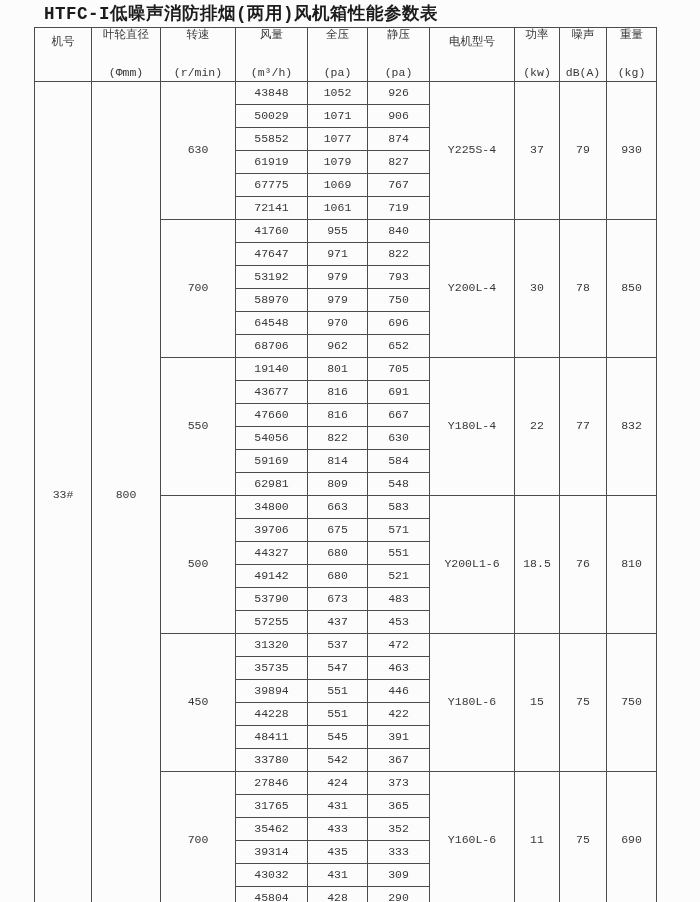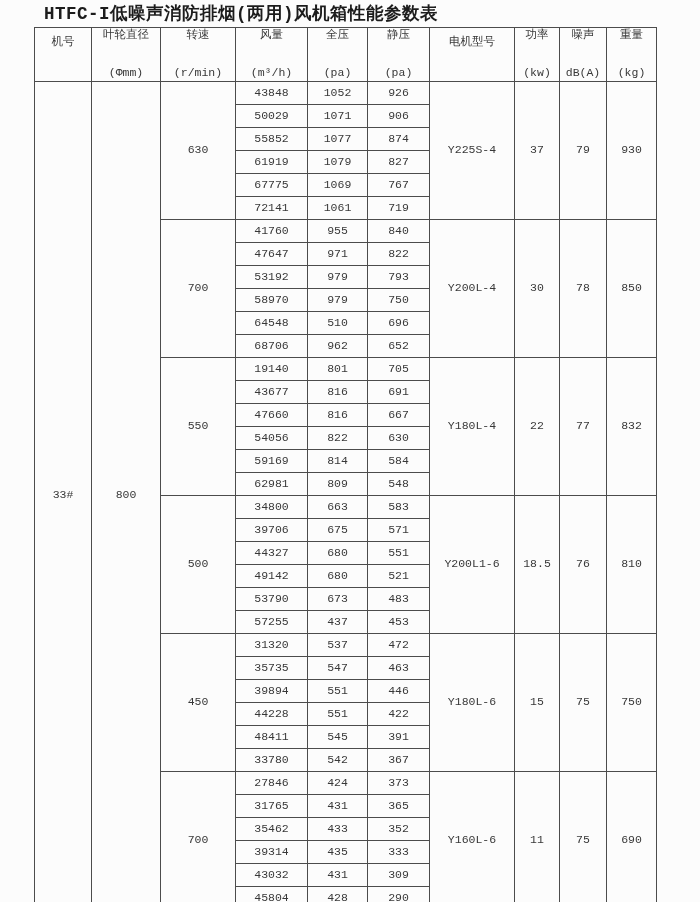--- a/index.html
+++ b/index.html
@@ -170,21 +170,21 @@
           <td>979</td>
           <td>793</td>
         </tr>
         <tr>
           <td>58970</td>
           <td>979</td>
           <td>750</td>
         </tr>
         <tr>
           <td>64548</td>
-          <td>510</td>
+          <td>970</td>
           <td>696</td>
         </tr>
         <tr>
           <td>68706</td>
           <td>962</td>
           <td>652</td>
         </tr>
         <tr>
           <td rowspan="6">550</td>
           <td>19140</td>

